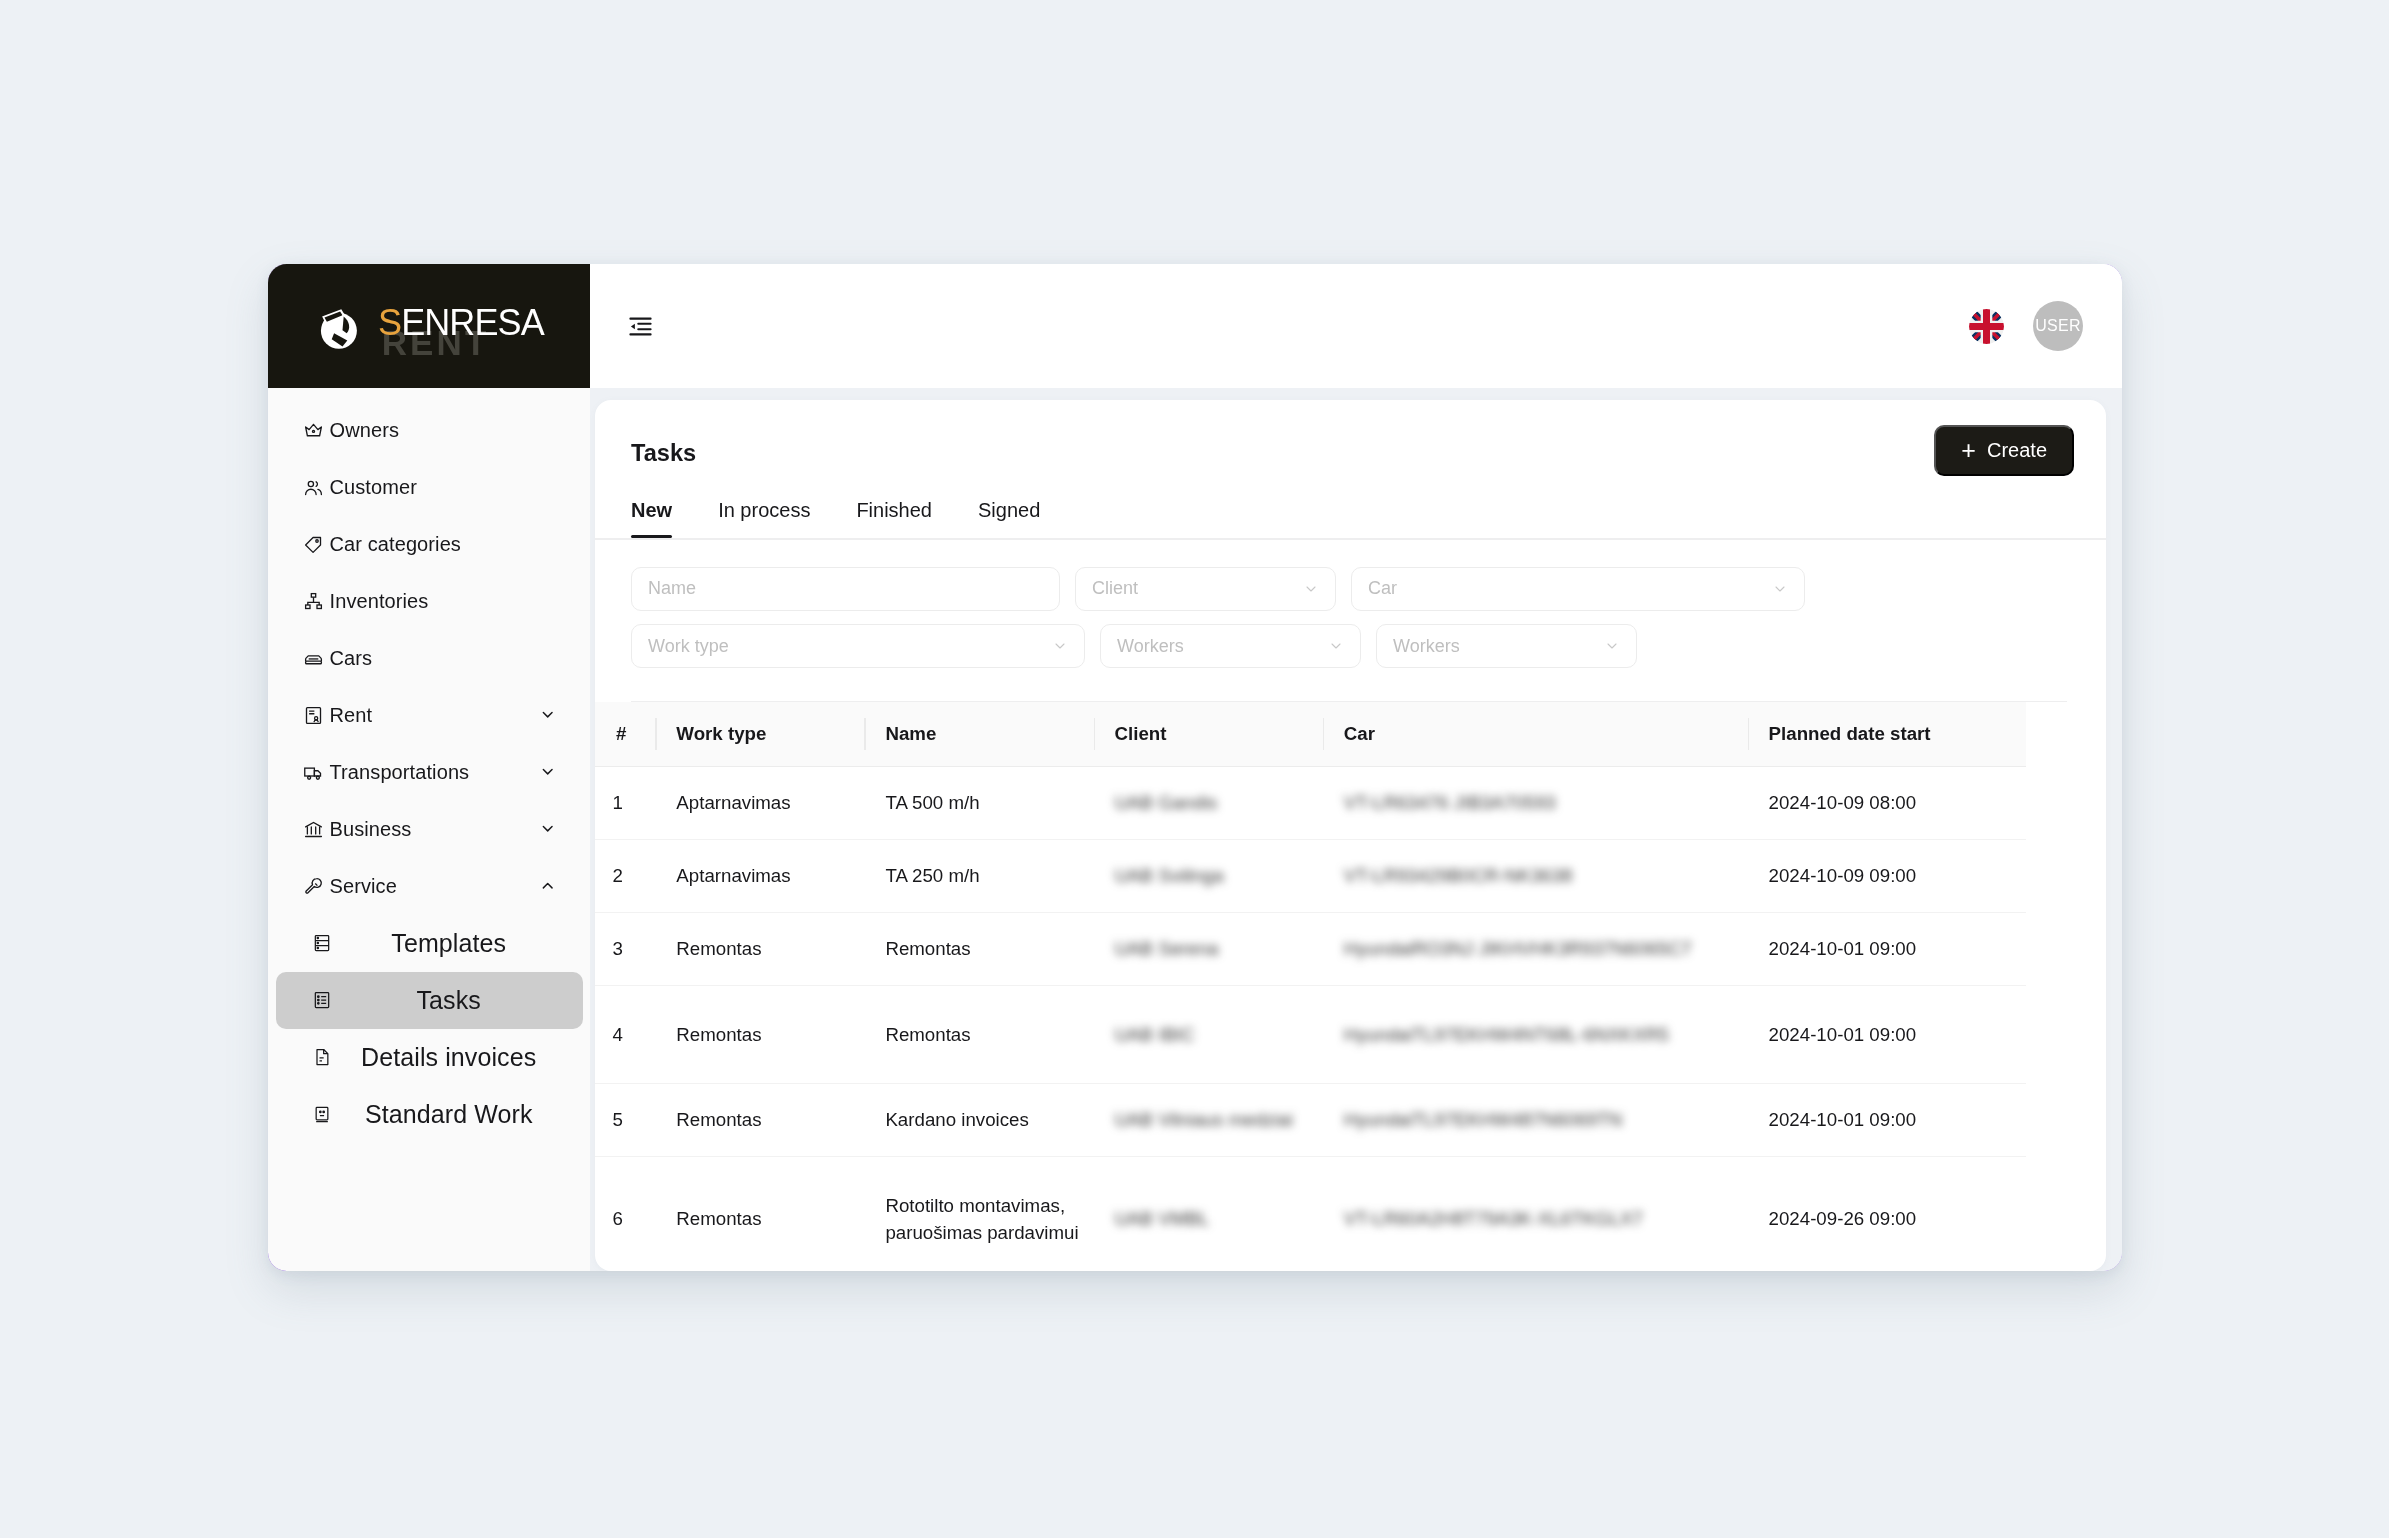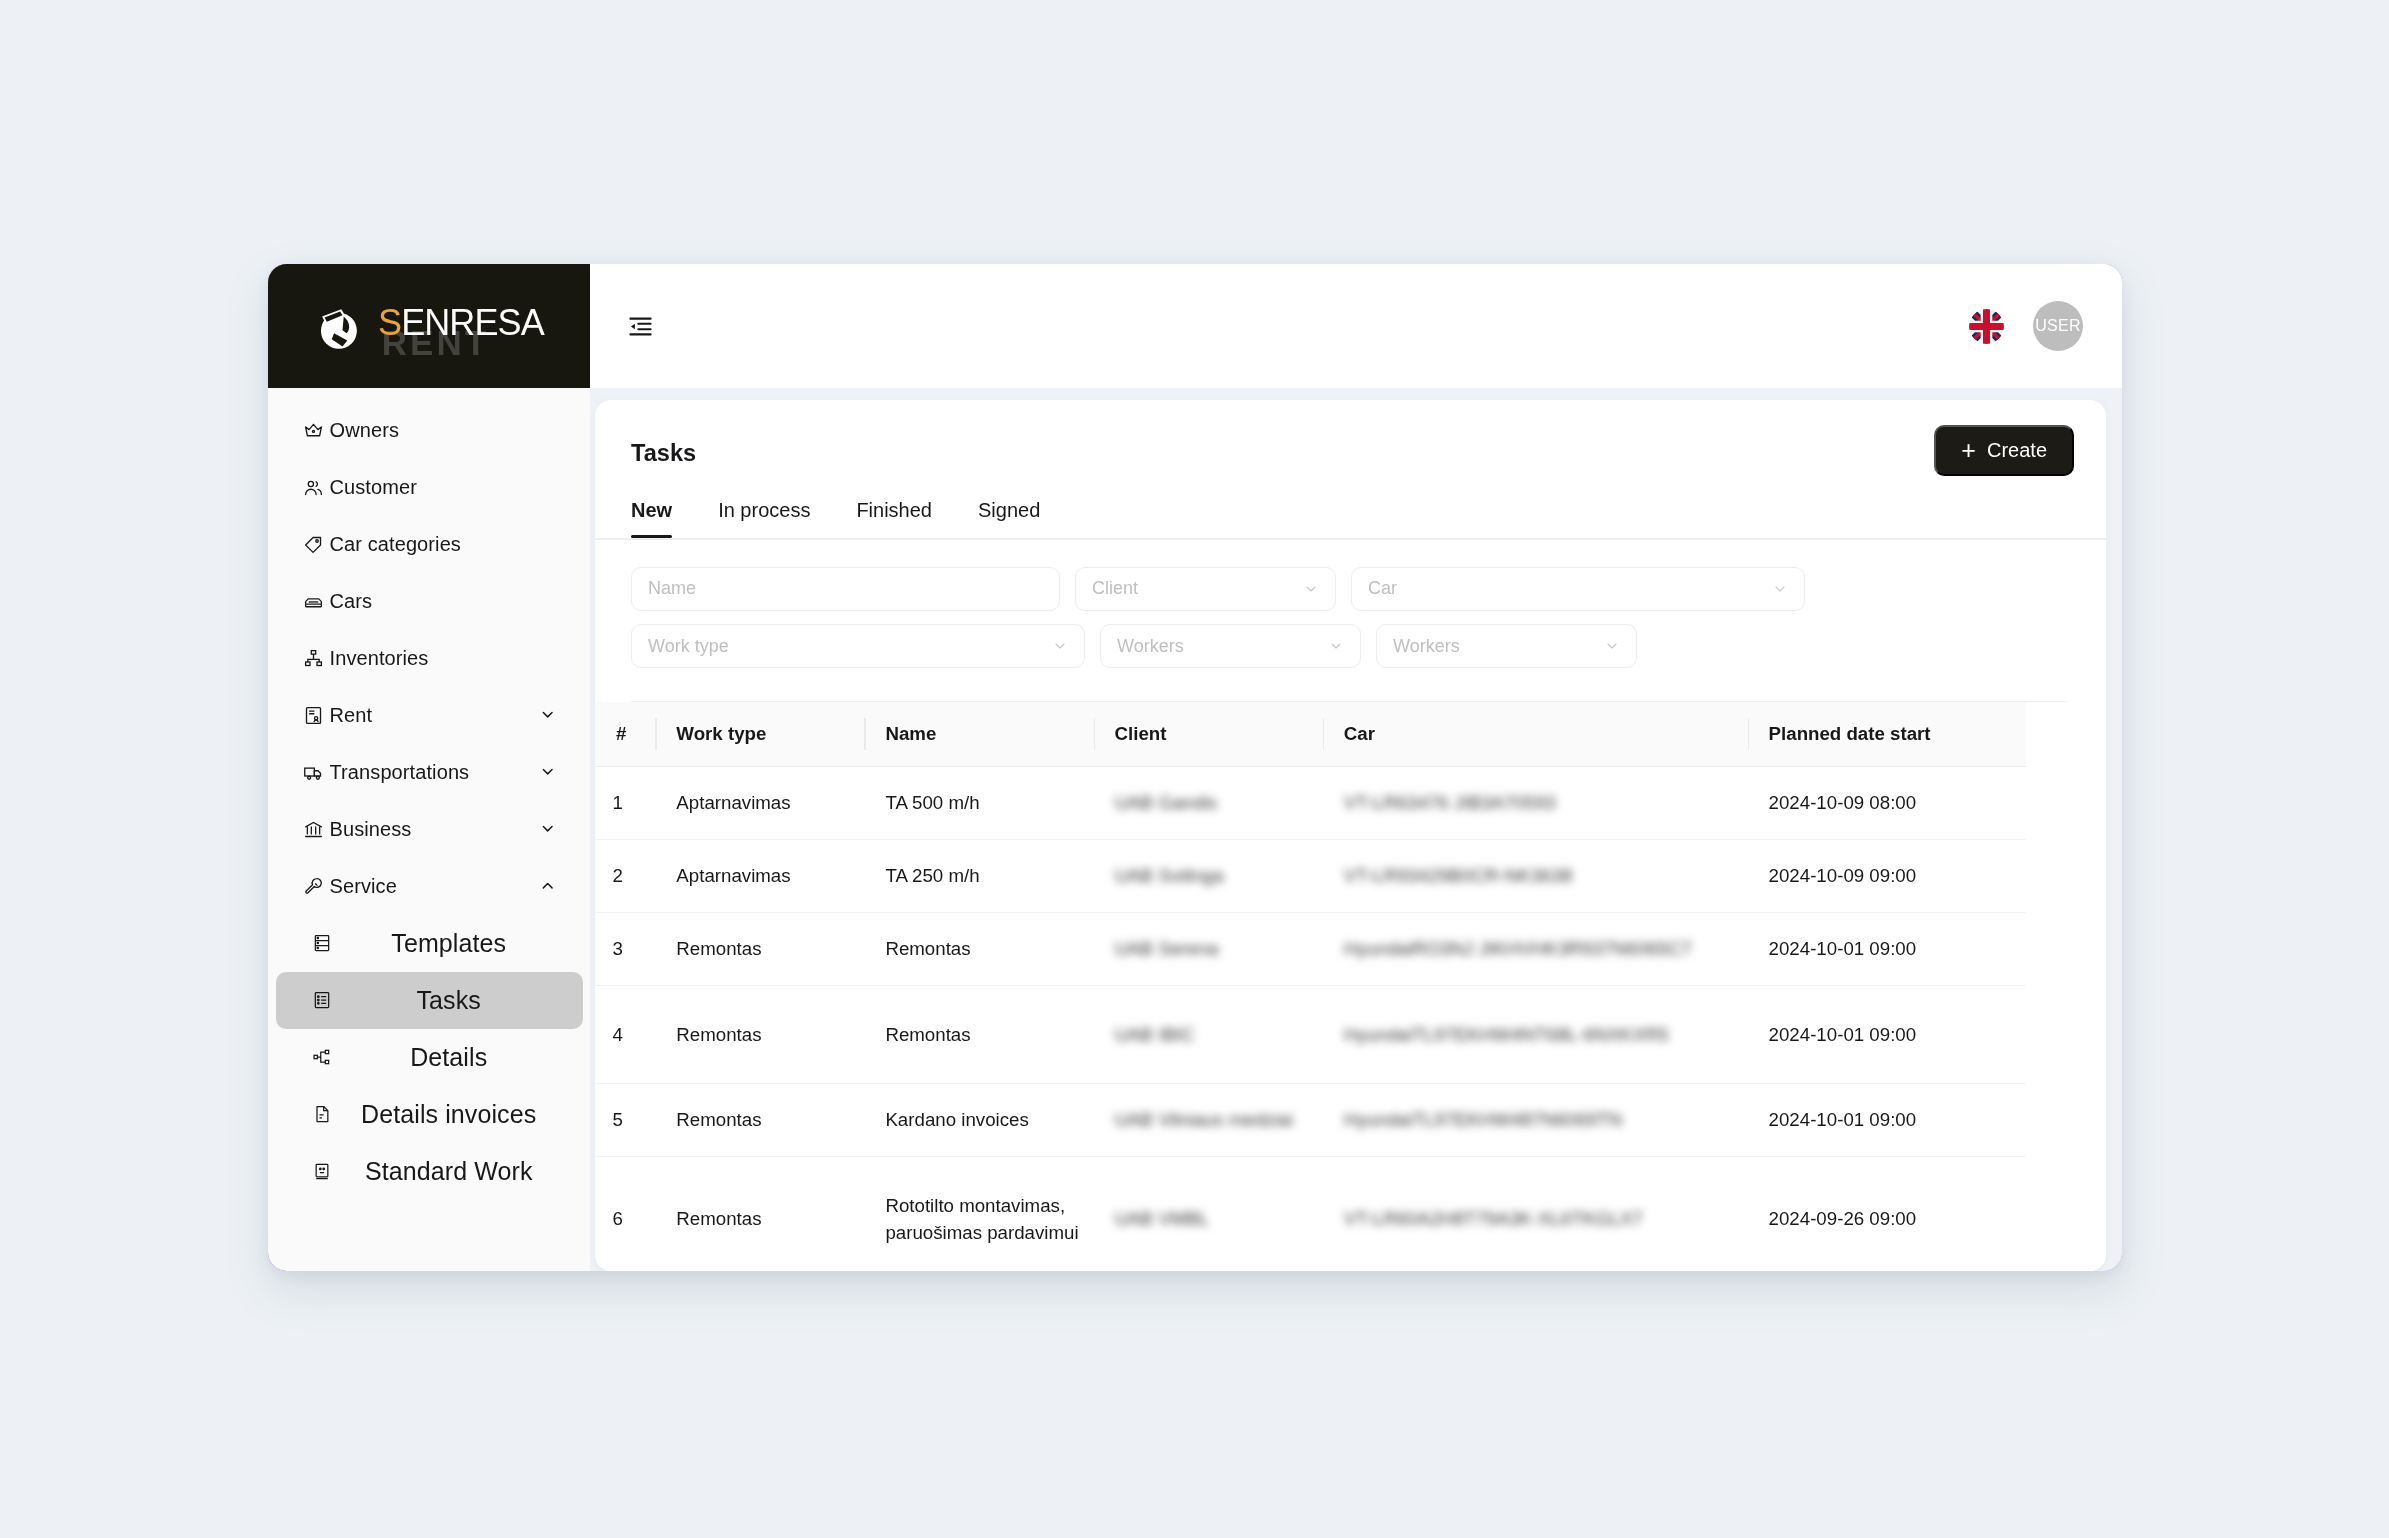--- a/index.html
+++ b/index.html
@@ -249,39 +249,39 @@
           <svg width="21" height="21" viewBox="0 0 24 24" fill="none" stroke="currentColor" stroke-width="1.5" stroke-linejoin="round">
               <path d="M3 12.5l8.5-8.5H20v8.5L11.5 21 3 12.5z"></path>
               <circle cx="16" cy="8" r="1.4"></circle>
             </svg>
         </span>
         <span class="nav-label">Car categories</span>
       </div>
 
       <div class="nav-item">
         <span class="nav-icon">
-          <svg width="21" height="21" viewBox="0 0 24 24" fill="none" stroke="currentColor" stroke-width="1.5" stroke-linejoin="round">
-              <path d="M3 15v-2.2c0-.5.2-.9.5-1.2L6 9h12l2.5 2.6c.3.3.5.7.5 1.2V15"></path>
-              <rect x="3" y="15" width="18" height="3" rx="1"></rect>
-              <path d="M6.5 12.5h11"></path>
-            </svg>
-        </span>
-        <span class="nav-label">Cars</span>
-      </div>
-
-      <div class="nav-item">
-        <span class="nav-icon">
           <svg width="21" height="21" viewBox="0 0 24 24" fill="none" stroke="currentColor" stroke-width="1.5">
               <rect x="9.5" y="3" width="5" height="4"></rect>
               <rect x="3" y="16" width="5" height="4"></rect>
               <rect x="16" y="16" width="5" height="4"></rect>
               <path d="M12 7v4M5.5 16v-3h13v3M12 11v2"></path>
             </svg>
         </span>
         <span class="nav-label">Inventories</span>
+      </div>
+
+      <div class="nav-item">
+        <span class="nav-icon">
+          <svg width="21" height="21" viewBox="0 0 24 24" fill="none" stroke="currentColor" stroke-width="1.5" stroke-linejoin="round">
+              <path d="M3 15v-2.2c0-.5.2-.9.5-1.2L6 9h12l2.5 2.6c.3.3.5.7.5 1.2V15"></path>
+              <rect x="3" y="15" width="18" height="3" rx="1"></rect>
+              <path d="M6.5 12.5h11"></path>
+            </svg>
+        </span>
+        <span class="nav-label">Cars</span>
       </div>
 
       <div class="nav-item">
         <span class="nav-icon">
           <svg width="21" height="21" viewBox="0 0 24 24" fill="none" stroke="currentColor" stroke-width="1.5">
               <rect x="4" y="3" width="16" height="18" rx="1"></rect>
               <path d="M7 7h6M7 10h6"></path>
               <circle cx="15" cy="15" r="1.8"></circle>
               <path d="M12.5 19.5c.4-1.5 1.4-2.2 2.5-2.2s2.1.7 2.5 2.2"></path>
             </svg>
@@ -362,31 +362,20 @@
               <path d="M11 8h6M11 12h6M11 16h6"></path>
               <circle cx="7.6" cy="8" r=".9" fill="currentColor"></circle>
               <circle cx="7.6" cy="12" r=".9" fill="currentColor"></circle>
               <circle cx="7.6" cy="16" r=".9" fill="currentColor"></circle>
             </svg>
         </span>
         <span class="nav-label">Tasks</span>
       </div>
 
 
-      <div class="nav-item nav-sub">
-        <span class="nav-icon">
-          <svg width="20" height="20" viewBox="0 0 24 24" fill="none" stroke="currentColor" stroke-width="1.5">
-              <rect x="2.5" y="10" width="4" height="4"></rect>
-              <rect x="16" y="4" width="4" height="4"></rect>
-              <rect x="16" y="16" width="4" height="4"></rect>
-              <path d="M6.5 12h4v-6h5.5M10.5 12v6H16"></path>
-            </svg>
-        </span>
-        <span class="nav-label">Details</span>
-      </div>
 
       <div class="nav-item nav-sub">
         <span class="nav-icon">
           <svg width="20" height="20" viewBox="0 0 24 24" fill="none" stroke="currentColor" stroke-width="1.5" stroke-linejoin="round">
               <path d="M6 3h8l5 5v13H6z"></path>
               <path d="M14 3v5h5"></path>
               <path d="M9 13h5M9 16.5h3"></path>
             </svg>
         </span>
         <span class="nav-label">Details invoices</span>

